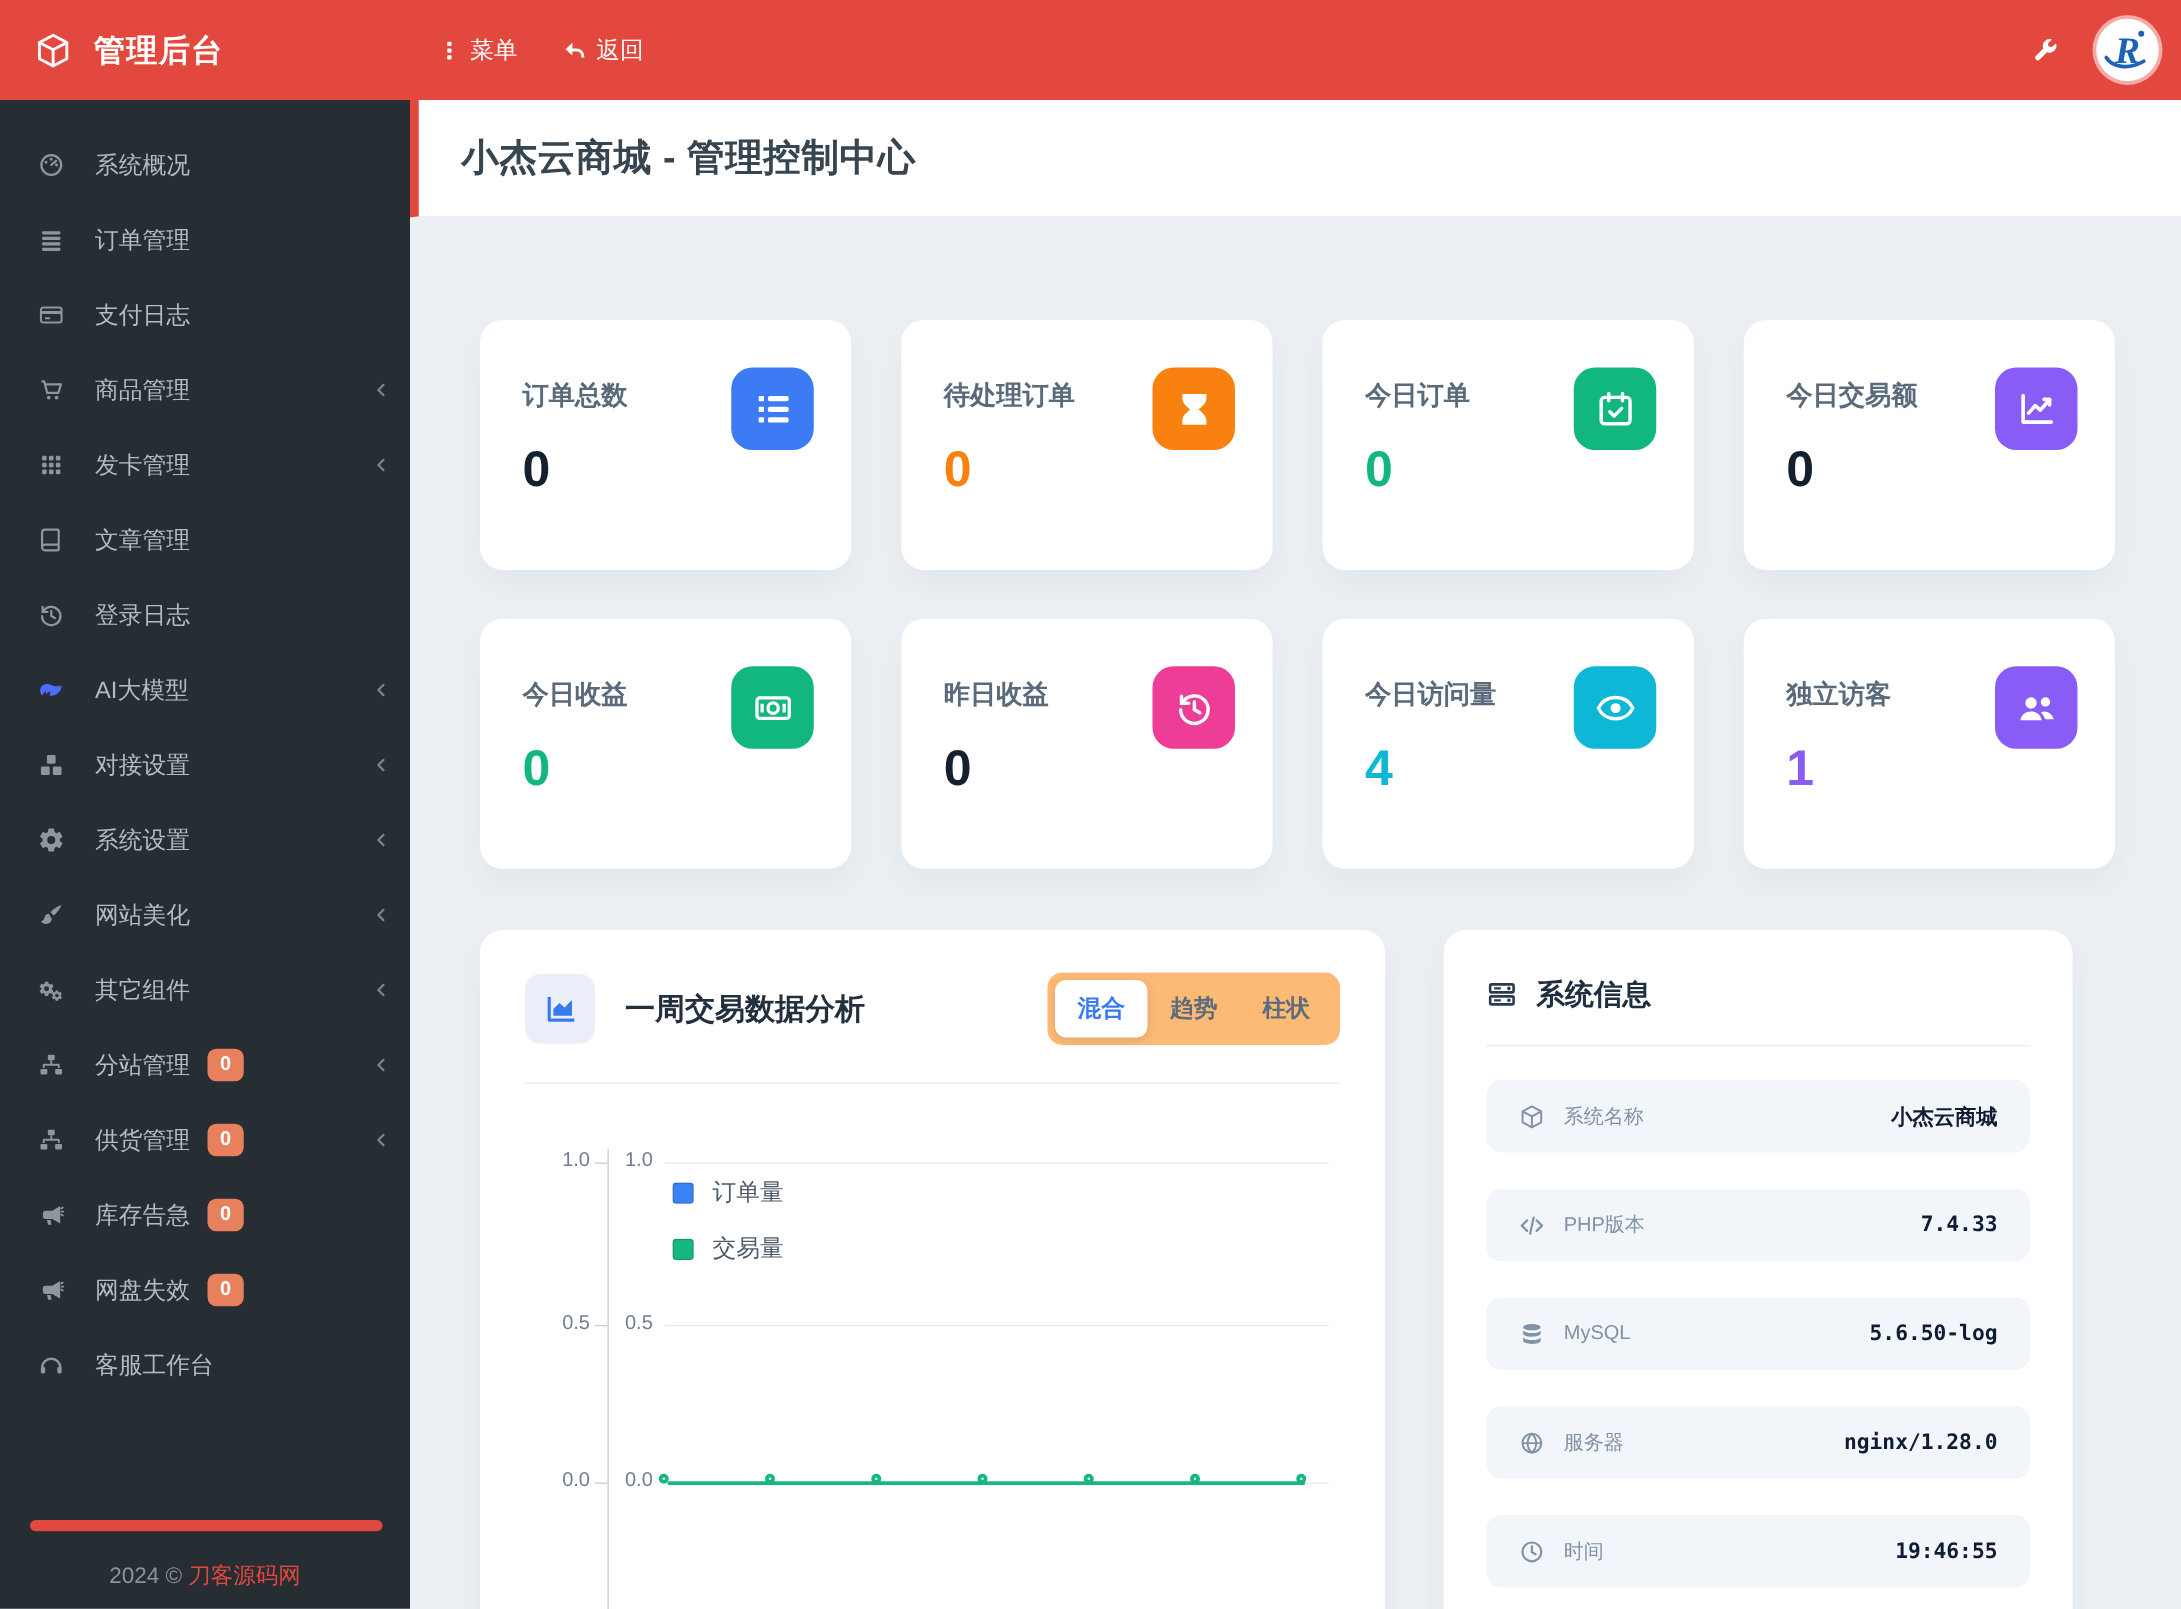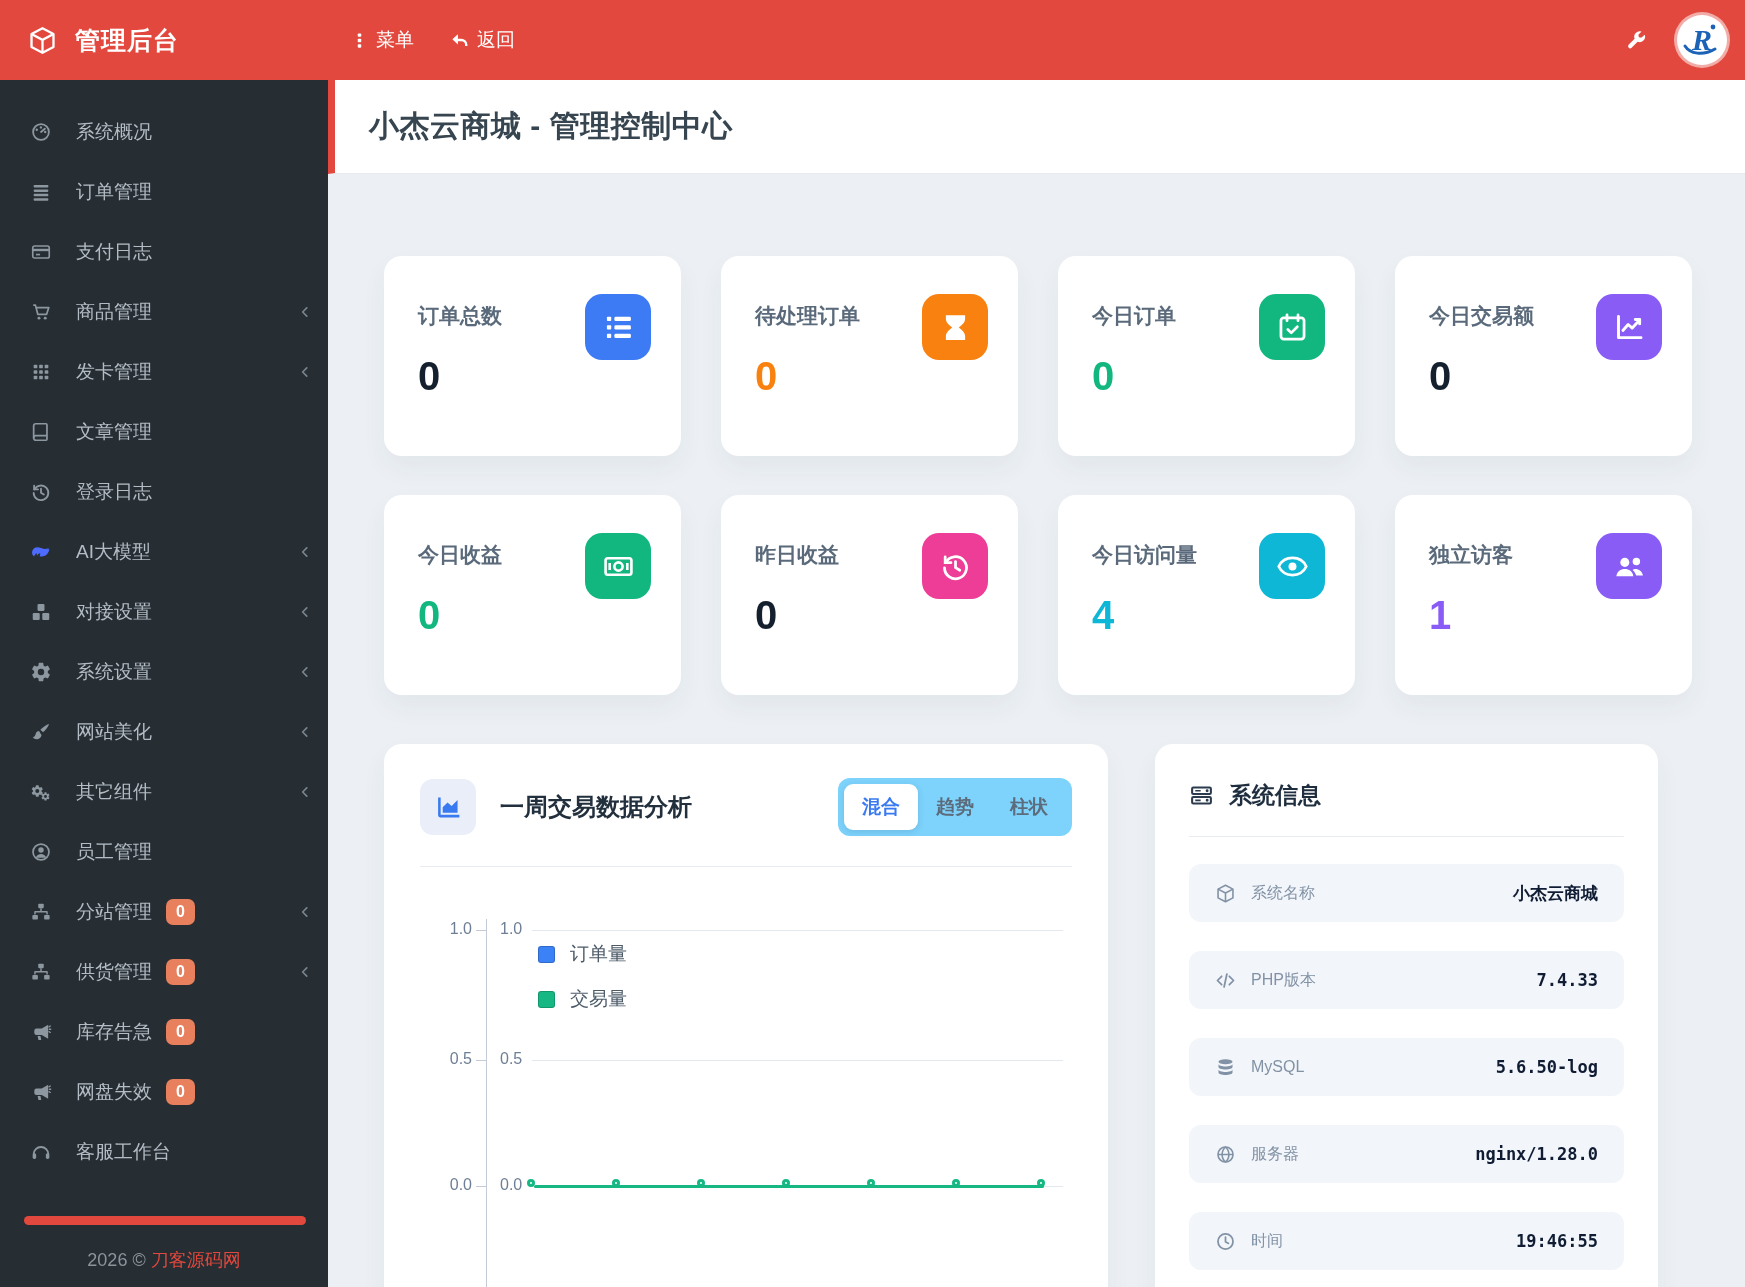--- a/index.html
+++ b/index.html
@@ -59,21 +59,21 @@
 
   .lower{display:flex;gap:47px;margin-top:49px;align-items:flex-start}
 
   .chart-card{width:724px;height:620px;background:#fff;border-radius:18px;
     padding:34px 36px;box-shadow:0 12px 26px rgba(35,55,80,.05)}
   .chart-head{display:flex;align-items:center}
   .chip{width:56px;height:56px;border-radius:13px;background:#eaeef9;color:#3a7af0;
     display:flex;align-items:center;justify-content:center}
   .chip svg{width:29px;height:29px}
   .chart-title{font-size:24px;font-weight:bold;color:#222f3d;margin-left:24px}
-  .tabs{margin-left:auto;background:#7dd3fc;border-radius:12px;padding:6px;display:flex}
+  .tabs{margin-left:auto;background:#fdba74;border-radius:12px;padding:6px;display:flex}
   .tab{min-width:74px;text-align:center;padding:10px 6px;font-size:19px;font-weight:bold;
     color:#5d6c7c;border-radius:9px;cursor:pointer}
   .tab.active{background:#fff;color:#3a7af0;box-shadow:0 2px 7px rgba(30,50,80,.14)}
   .chart-divider{height:1px;background:#e8ecf1;margin-top:30px}
   .chart-plot{position:relative;height:455px;overflow:hidden}
   .tick-outer{position:absolute;width:52px;text-align:right;font-size:16px;color:#6e7f95}
   .tick-inner{position:absolute;left:80px;font-size:16px;color:#6e7f95}
   .tick-mark{position:absolute;left:56px;width:10px;height:1px;background:#c2cbd6}
   .gridline{position:absolute;left:112px;width:531px;height:1px;background:#e3e8ee}
   .vaxis{position:absolute;left:66px;top:52px;width:1px;height:403px;background:#c2cbd6}
@@ -306,30 +306,20 @@
         </span>
         <span class="nav-label">其它组件</span>
         <span class="nav-chevron">
           <svg viewBox="0 0 24 24" fill="none" stroke="currentColor" stroke-width="3" stroke-linecap="round" stroke-linejoin="round">
             <path d="M15 5 8 12l7 7"></path>
           </svg>
         </span>
       </div>
       <div class="nav-item">
         <span class="nav-icon">
-          <svg viewBox="0 0 24 24" fill="none" stroke="currentColor" stroke-width="1.9">
-            <circle cx="12" cy="12" r="8.7"></circle>
-            <circle cx="12" cy="9.8" r="3" fill="currentColor" stroke="none"></circle>
-            <path d="M6.3 18.2c1-2.5 3.1-3.9 5.7-3.9s4.7 1.4 5.7 3.9" fill="currentColor" stroke="none"></path>
-          </svg>
-        </span>
-        <span class="nav-label">员工管理</span>
-      </div>
-      <div class="nav-item">
-        <span class="nav-icon">
           <svg viewBox="0 0 24 24" fill="currentColor">
             <rect x="9" y="3" width="6" height="4.8" rx=".9"></rect>
             <rect x="2.6" y="15.4" width="6" height="4.8" rx=".9"></rect>
             <rect x="15.4" y="15.4" width="6" height="4.8" rx=".9"></rect>
             <path d="M11.2 7.8h1.6v3.2h5.6a1 1 0 0 1 1 1v2.6h-1.6v-2H6.2v2H4.6V12a1 1 0 0 1 1-1h5.6Z"></path>
           </svg>
         </span>
         <span class="nav-label">分站管理</span>
         <span class="nav-badge">0</span>
         <span class="nav-chevron">
@@ -381,21 +371,21 @@
             <path d="M4 14.5a8 8 0 0 1 16 0"></path>
             <rect x="2.9" y="13.3" width="3.8" height="6.2" rx="1.7" fill="currentColor" stroke="none"></rect>
             <rect x="17.3" y="13.3" width="3.8" height="6.2" rx="1.7" fill="currentColor" stroke="none"></rect>
           </svg>
         </span>
         <span class="nav-label">客服工作台</span>
       </div>
     </div>
   <div class="scroll-thumb"></div>
   <div class="sidebar-footer">
-    <span>2026 © </span><span class="footer-brand">刀客源码网</span>
+    <span>2024 © </span><span class="footer-brand">刀客源码网</span>
   </div>
 </div>
 
 <div class="main">
   <div class="titlebar">
     <span class="page-title">小杰云商城 - 管理控制中心</span>
   </div>
   <div class="content">
     <div class="cards-grid" id="cards">
         <div class="stat-card">

